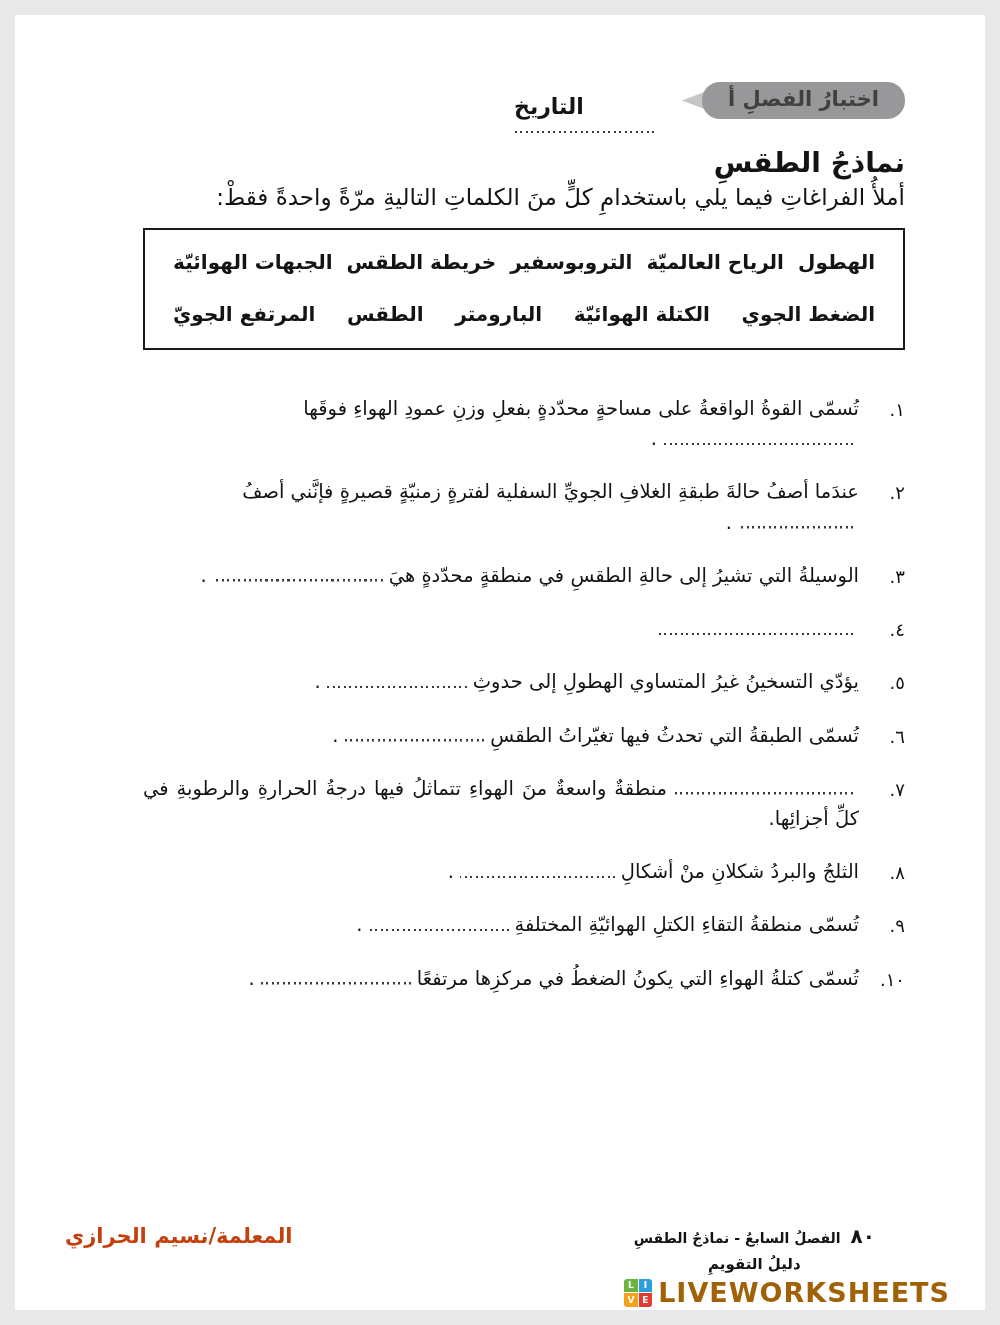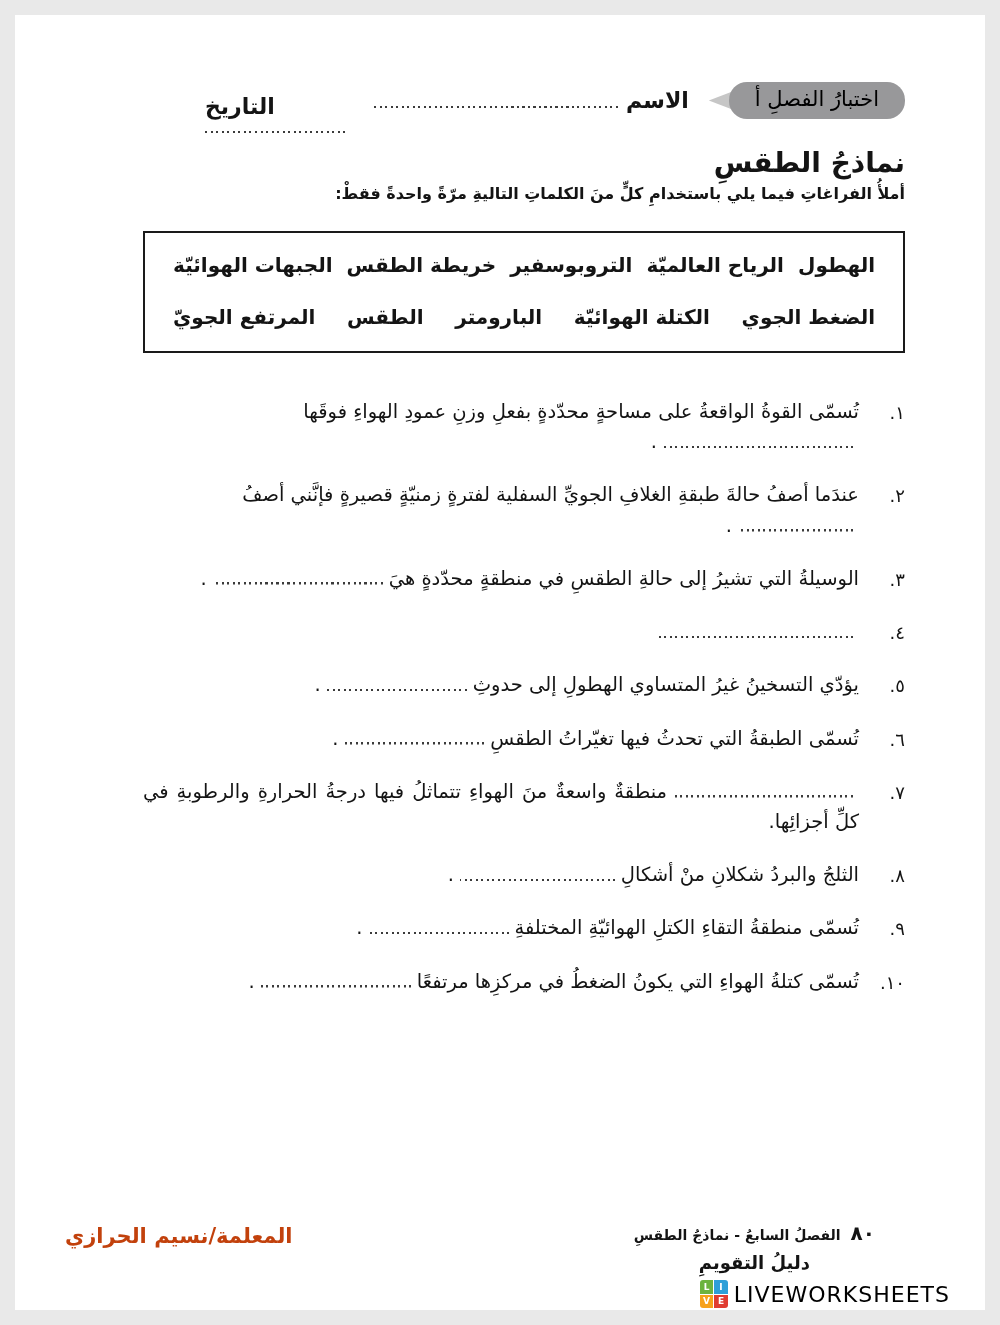--- a/index.html
+++ b/index.html
@@ -14,22 +14,22 @@
     color: #141414;
     overflow: hidden;
   }
   .content { direction: rtl; padding: 66px 80px 0 128px; }
 
   
   .header-row { display: flex; align-items: center; gap: 20px; margin-bottom: 26px; }
   .badge-wrap { display: flex; align-items: center; }
   .badge {
     position: relative; z-index: 2;
-    background: #98989a; color: #000000;
-    font-weight: normal; font-size: 21px;
+    background: #98989a; color: #404040;
+    font-weight: bold; font-size: 21px;
     padding: 5px 26px 8px; border-radius: 18px;
     white-space: nowrap;
   }
   .badge-ribbon {
     position: relative; z-index: 1;
     width: 34px; height: 26px;
     background: #c6c6c6;
     clip-path: polygon(100% 0, 0 50%, 100% 100%);
     margin-right: -14px;
   }
@@ -39,21 +39,21 @@
     display: inline-block;
     width: 160px; height: 14px;
     background: repeating-linear-gradient(to left, #3b3b3b 0 2px, transparent 2px 5.5px) bottom / 100% 2.5px no-repeat;
     vertical-align: baseline;
   }
   .name-blank { width: 245px; margin-right: 8px; }
   .date-blank { width: 140px; margin-right: 8px; }
 
   
   .title { font-size: 28px; font-weight: bold; margin: 14px 0 5px; }
-  .instruction { font-size: 16px; font-weight: bold; margin: 0 0 28px; }
+  .instruction { font-size: 23px; font-weight: normal; margin: 0 0 18px; }
 
   
   .word-box { border: 2px solid #1a1a1a; padding: 20px 28px 22px; margin-bottom: 44px; }
   .word-row { display: flex; justify-content: space-between; font-weight: bold; font-size: 20px; }
   .word-row + .word-row { margin-top: 28px; }
 
   
   .question { display: flex; gap: 10px; font-size: 19.5px; line-height: 1.55; margin-bottom: 23px; align-items: flex-start; }
   .q-num { min-width: 36px; font-size: 18px; padding-top: 2px; white-space: nowrap; }
   .q-text { flex: 1; }
@@ -62,49 +62,45 @@
 
   
   .teacher {
     position: absolute; left: 50px; bottom: 62px;
     direction: rtl; color: #c2410c; font-weight: bold; font-size: 21px;
   }
   .footer-right { position: absolute; right: 110px; bottom: 37px; direction: rtl; font-weight: bold; }
   .chapter-line { display: flex; align-items: baseline; gap: 10px; }
   .page-num { font-size: 20px; }
   .chapter { font-size: 14px; }
-  .guide { text-align: center; font-size: 18px; margin-top: 7px; }
+  .guide { text-align: center; font-size: 15px; margin-top: 7px; }
 
   .brand { position: absolute; right: 35px; bottom: 2px; display: flex; align-items: center; gap: 6px; direction: ltr; }
   .brand-icon {
     width: 28px; height: 28px;
     display: grid; grid-template-columns: 1fr 1fr; grid-template-rows: 1fr 1fr;
     gap: 1px; background: #fff; border-radius: 3px; overflow: hidden;
   }
   .sq { display: flex; align-items: center; justify-content: center; color: #fff; font-size: 9px; font-weight: bold; }
   .sq-l { background: #6cb33f; }
   .sq-i { background: #2d9fd8; }
   .sq-v { background: #f7a11a; }
   .sq-e { background: #e03c31; }
-  .brand-text { font-size: 22px; font-weight: normal; color: #000000; letter-spacing: 1px; }
+  .brand-text { font-size: 27px; font-weight: bold; color: #a16207; letter-spacing: 1px; }
 </style>
 </head>
 <body>
 
 <div class="page">
   <div class="content">
 
     <div class="header-row">
       <div class="badge-wrap">
         <div class="badge">اختبارُ الفصلِ أ</div>
         <div class="badge-ribbon"></div>
-      </div>
-      <div class="field-group">
-        <span>الاسم</span>
-        <span class="blank name-blank"></span>
       </div>
       <div class="field-group date-group">
         <span>التاريخ</span>
         <span class="blank date-blank"></span>
       </div>
     </div>
 
     <h1 class="title">نماذجُ الطقسِ</h1>
     <p class="instruction">أملأُ الفراغاتِ فيما يلي باستخدامِ كلٍّ منَ الكلماتِ التاليةِ مرّةً واحدةً فقطْ:</p>
 

